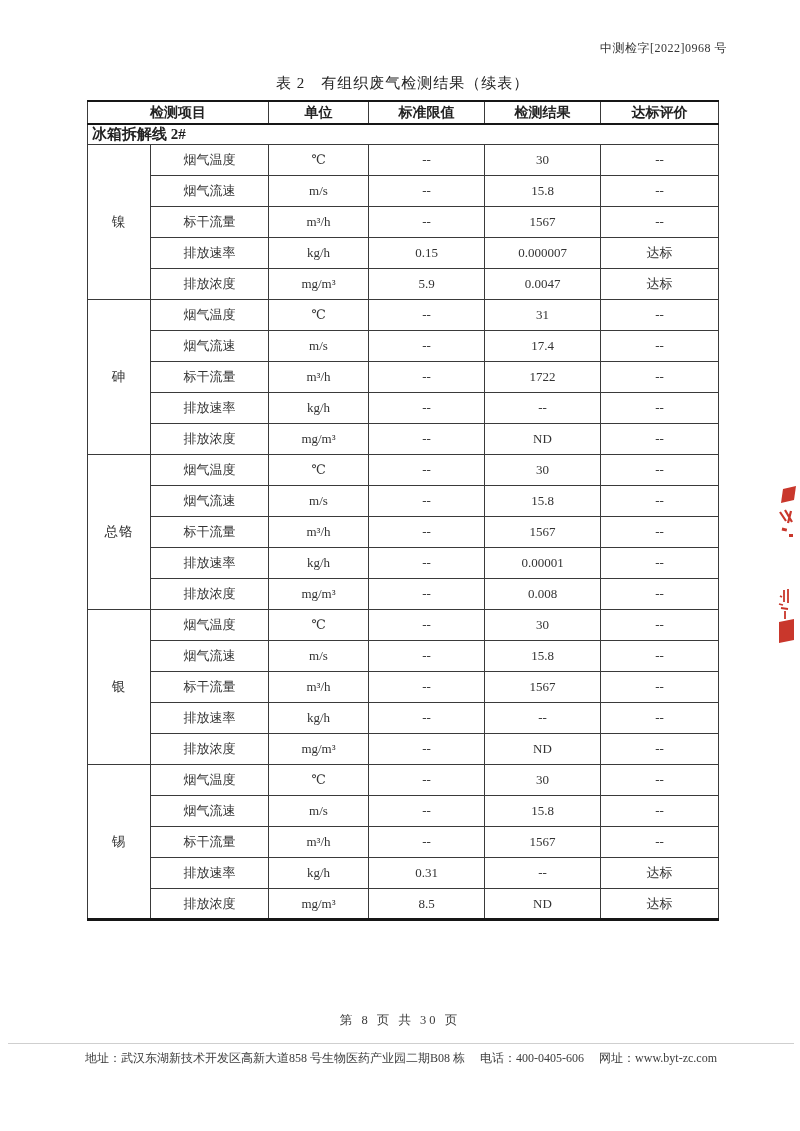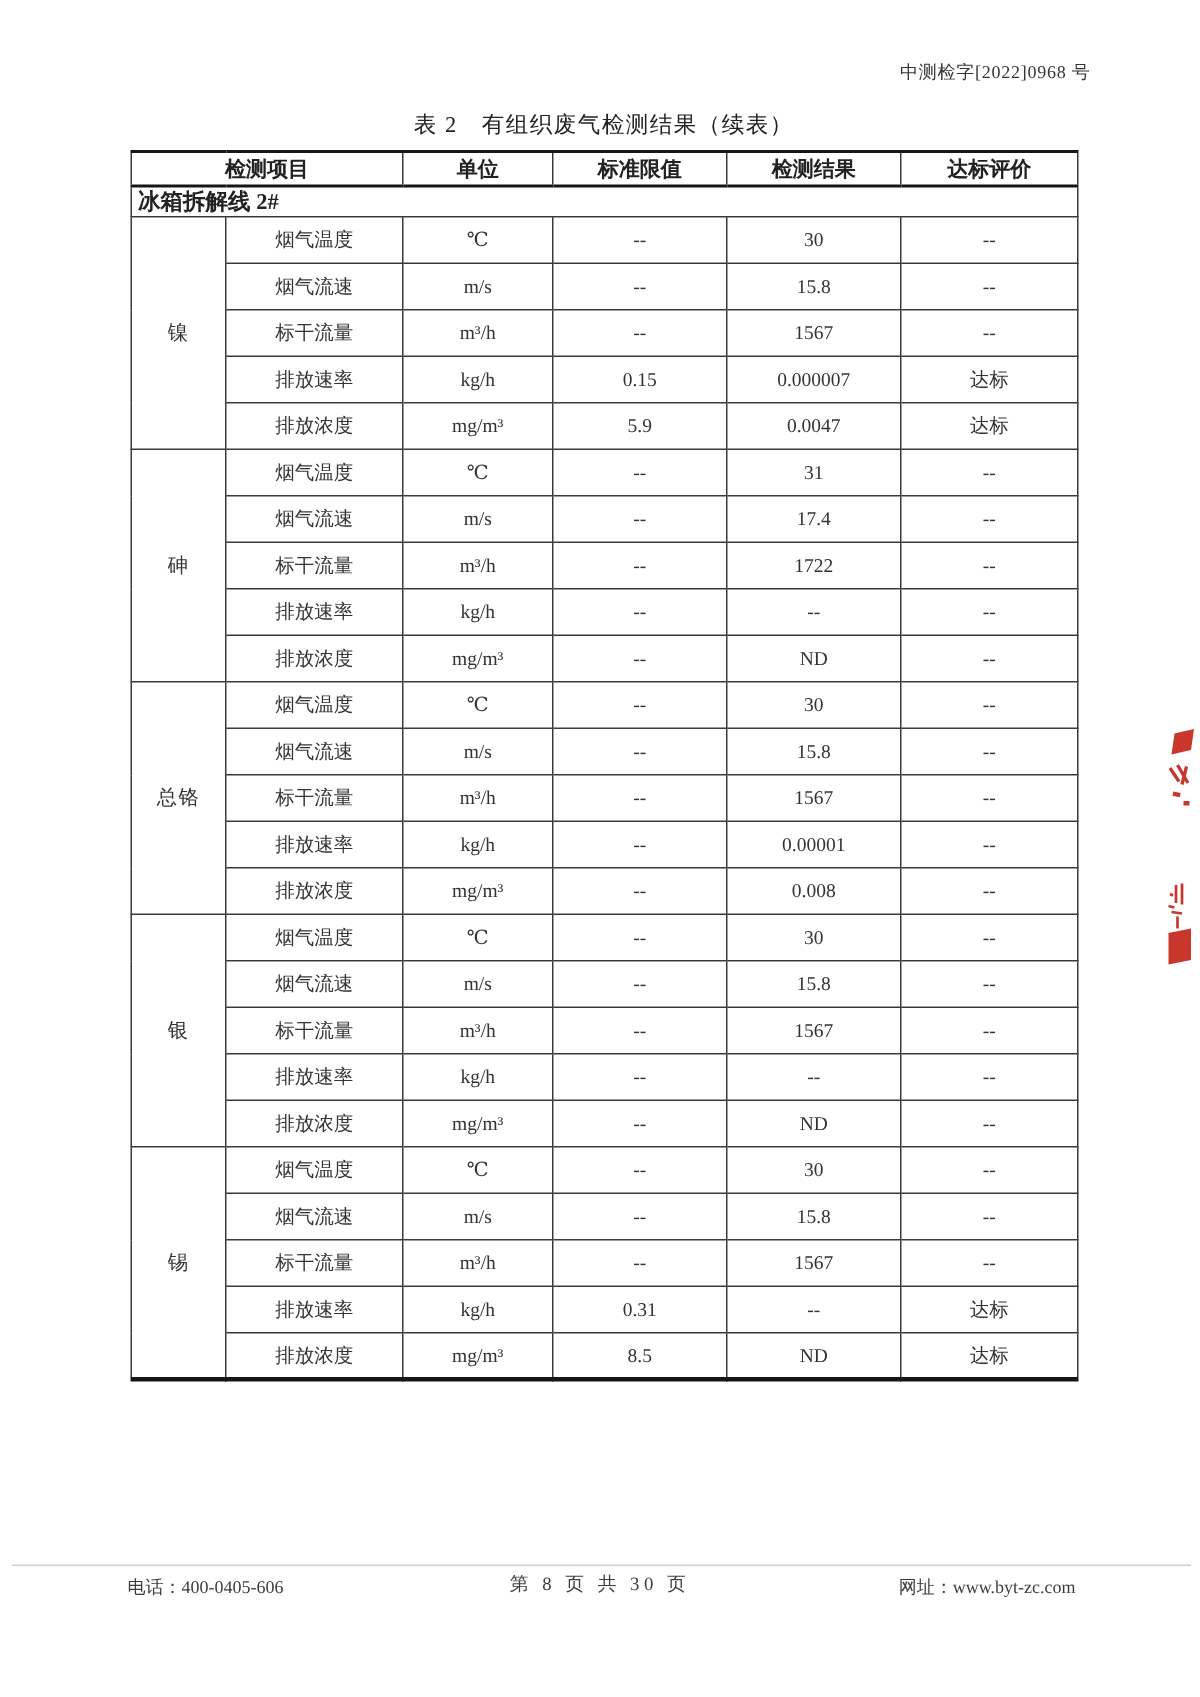--- a/index.html
+++ b/index.html
@@ -34,21 +34,21 @@
   }
   table.report { border-top: 2.5px solid #161616; border-bottom: 3px solid #161616; }
   tr.header-row th { height: 23px; font-weight: bold; font-size: 14px; color: #222;
     border-bottom: 2px solid #161616; }
   tr.section-row td { height: 17px; text-align: left; font-weight: bold;
     font-size: 15px; padding-left: 4px; color: #222; }
   tr.data-row td { height: 31px; }
   td.group-cell { font-size: 13.5px; letter-spacing: 1px; }
   .page-num {
     position: absolute; top: 1012px; left: 0; width: 100%;
-    text-align: center; font-size: 12.5px; color: #3c3c3c; letter-spacing: 3px; margin-top: 36px;
+    text-align: center; font-size: 12.5px; color: #3c3c3c; letter-spacing: 3px;
   }
   .footer-sep {
     position: absolute; top: 1043px; left: 8px; width: 786px;
     border-top: 1px solid #cfcfcf;
   }
   .footer-line {
     position: absolute; top: 1050px; left: 85px; width: 632px;
     display: flex; justify-content: space-between;
     font-size: 12px; color: #3c3c3c;
   }
@@ -275,15 +275,16 @@
   <rect x="16" y="49" width="4" height="3" fill="#c9372c"></rect>
 </svg>
 <svg class="stamp-b" width="26" height="62" viewBox="0 0 26 62">
   <path d="M13,6 L13,18 M17,5 L17,19 M9,12 L11,13 M8,20 L12,21 M10,24 L17,25 M14,27 L14,35" stroke="#c9372c" stroke-width="1.8" fill="none"></path>
   <polygon points="8,38 23,35 23,56 8,59" fill="#c9372c"></polygon>
 </svg>
 
 <div class="page-num">第 8 页 共 30 页</div>
 <div class="footer-sep"></div>
 <div class="footer-line">
+  <span>地址：武汉东湖新技术开发区高新大道858 号生物医药产业园二期B08 栋</span>
   <span>电话：400-0405-606</span>
   <span>网址：www.byt-zc.com</span>
 </div>
 
 </body></html>

